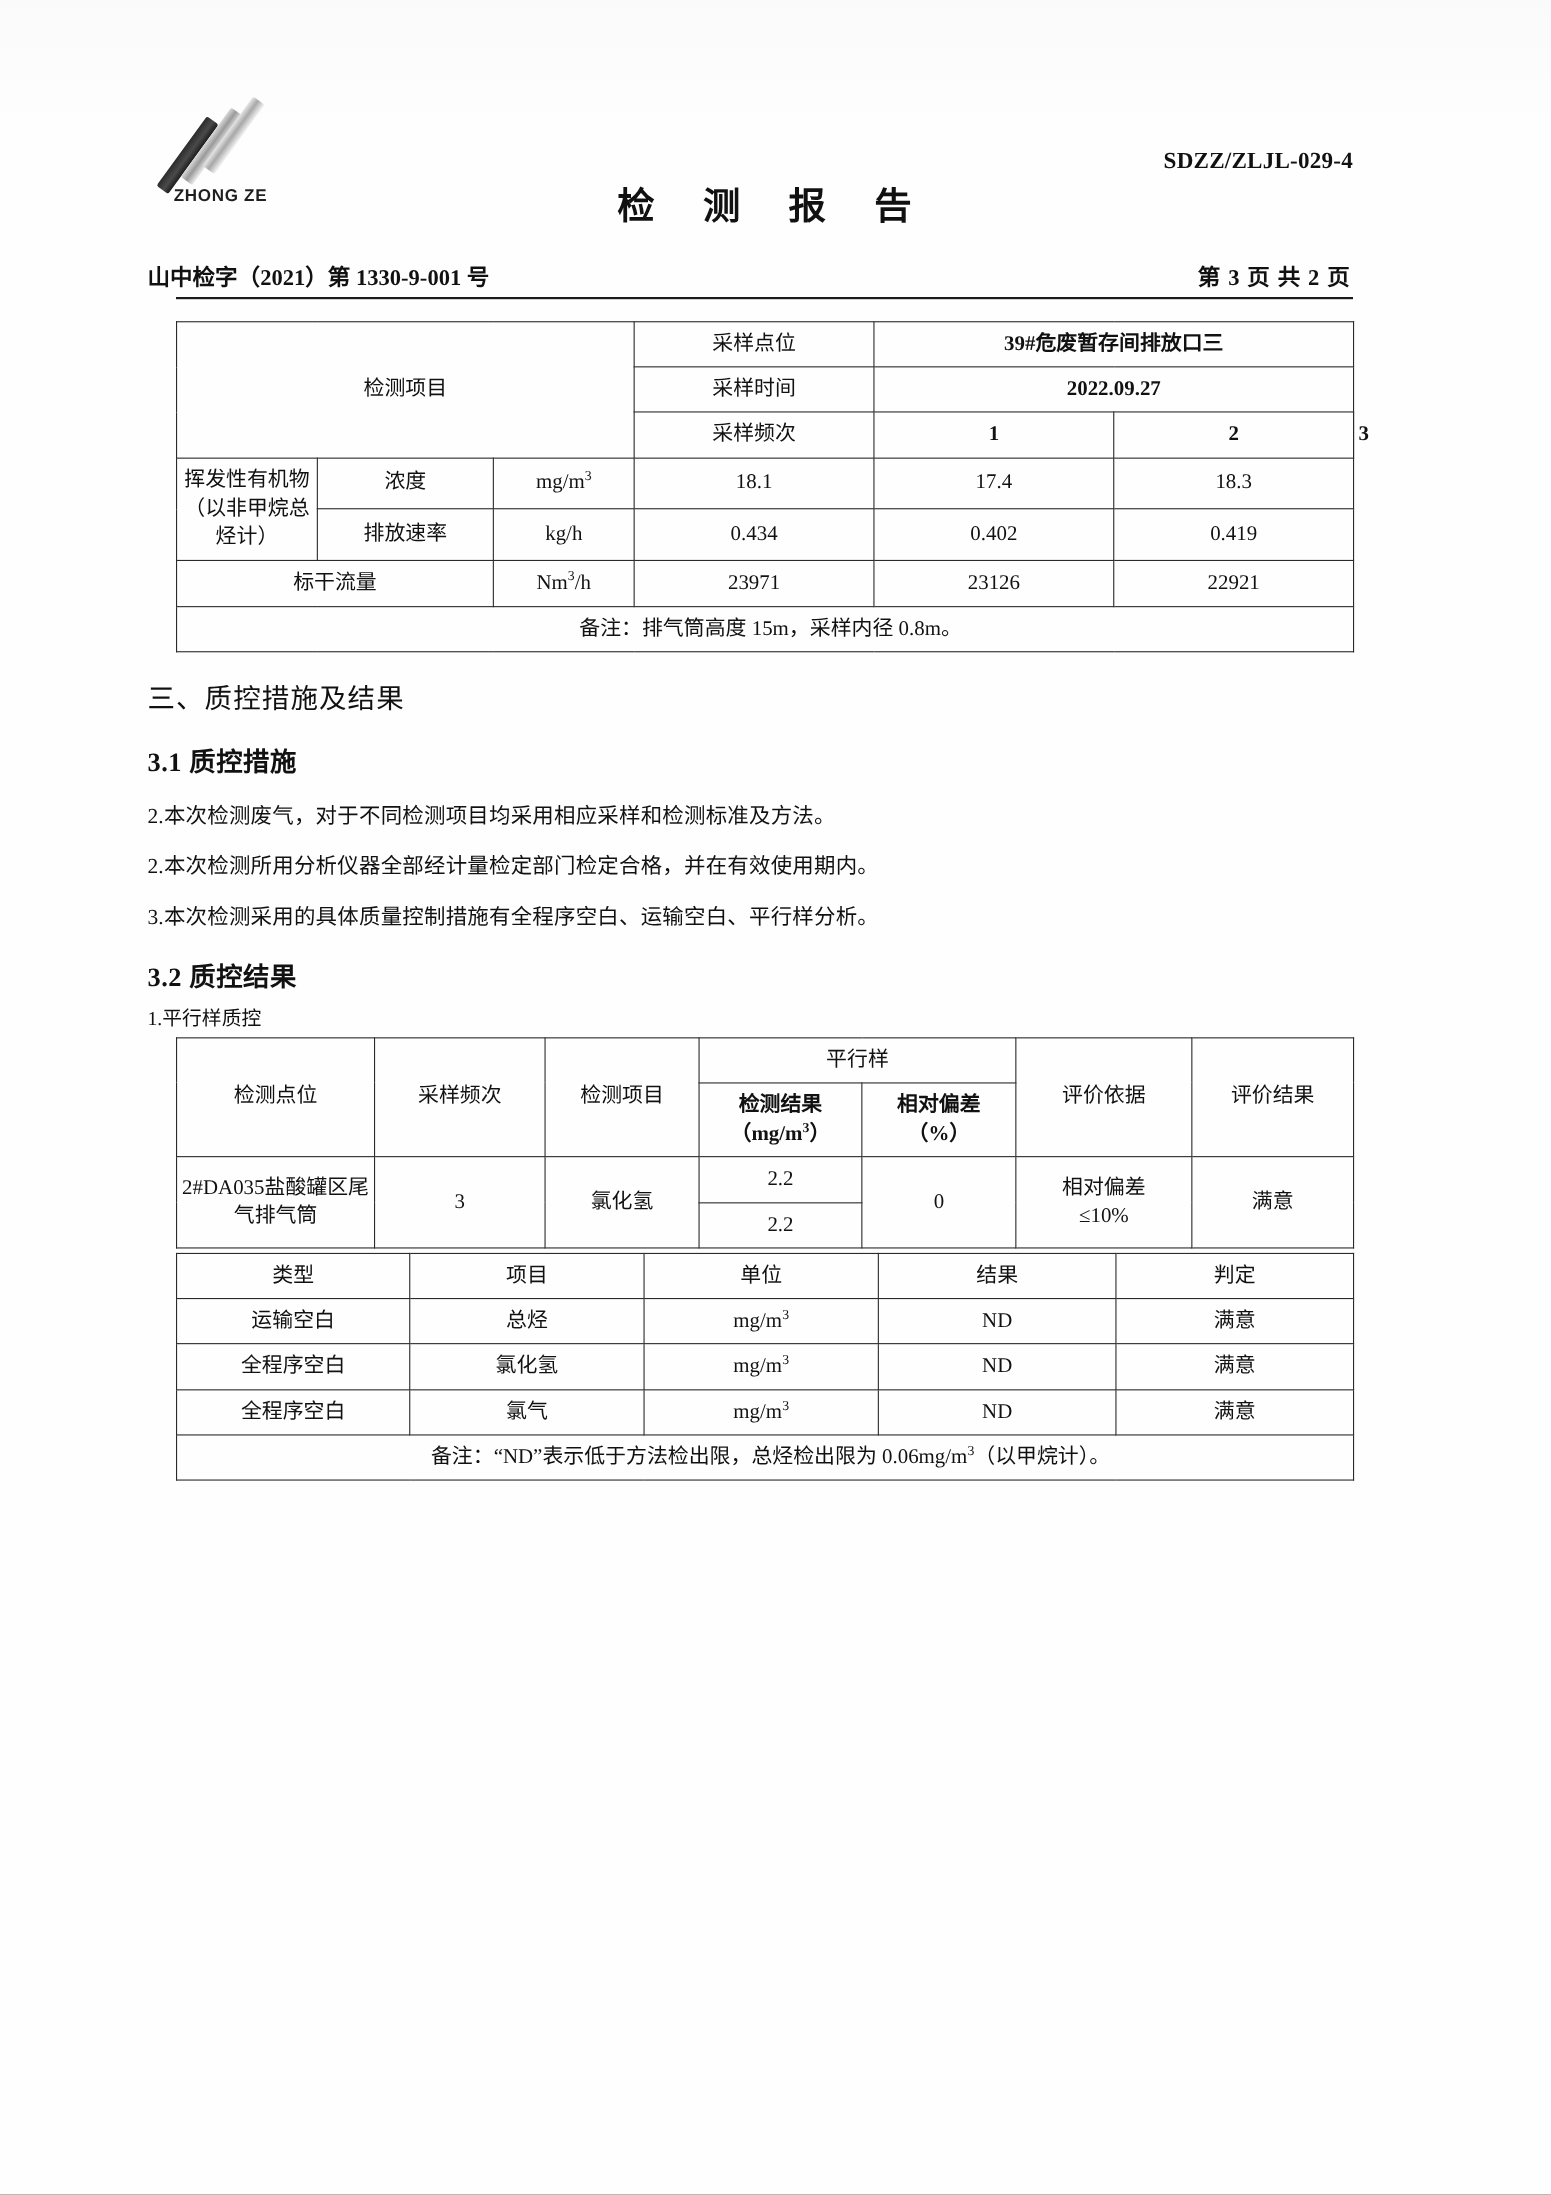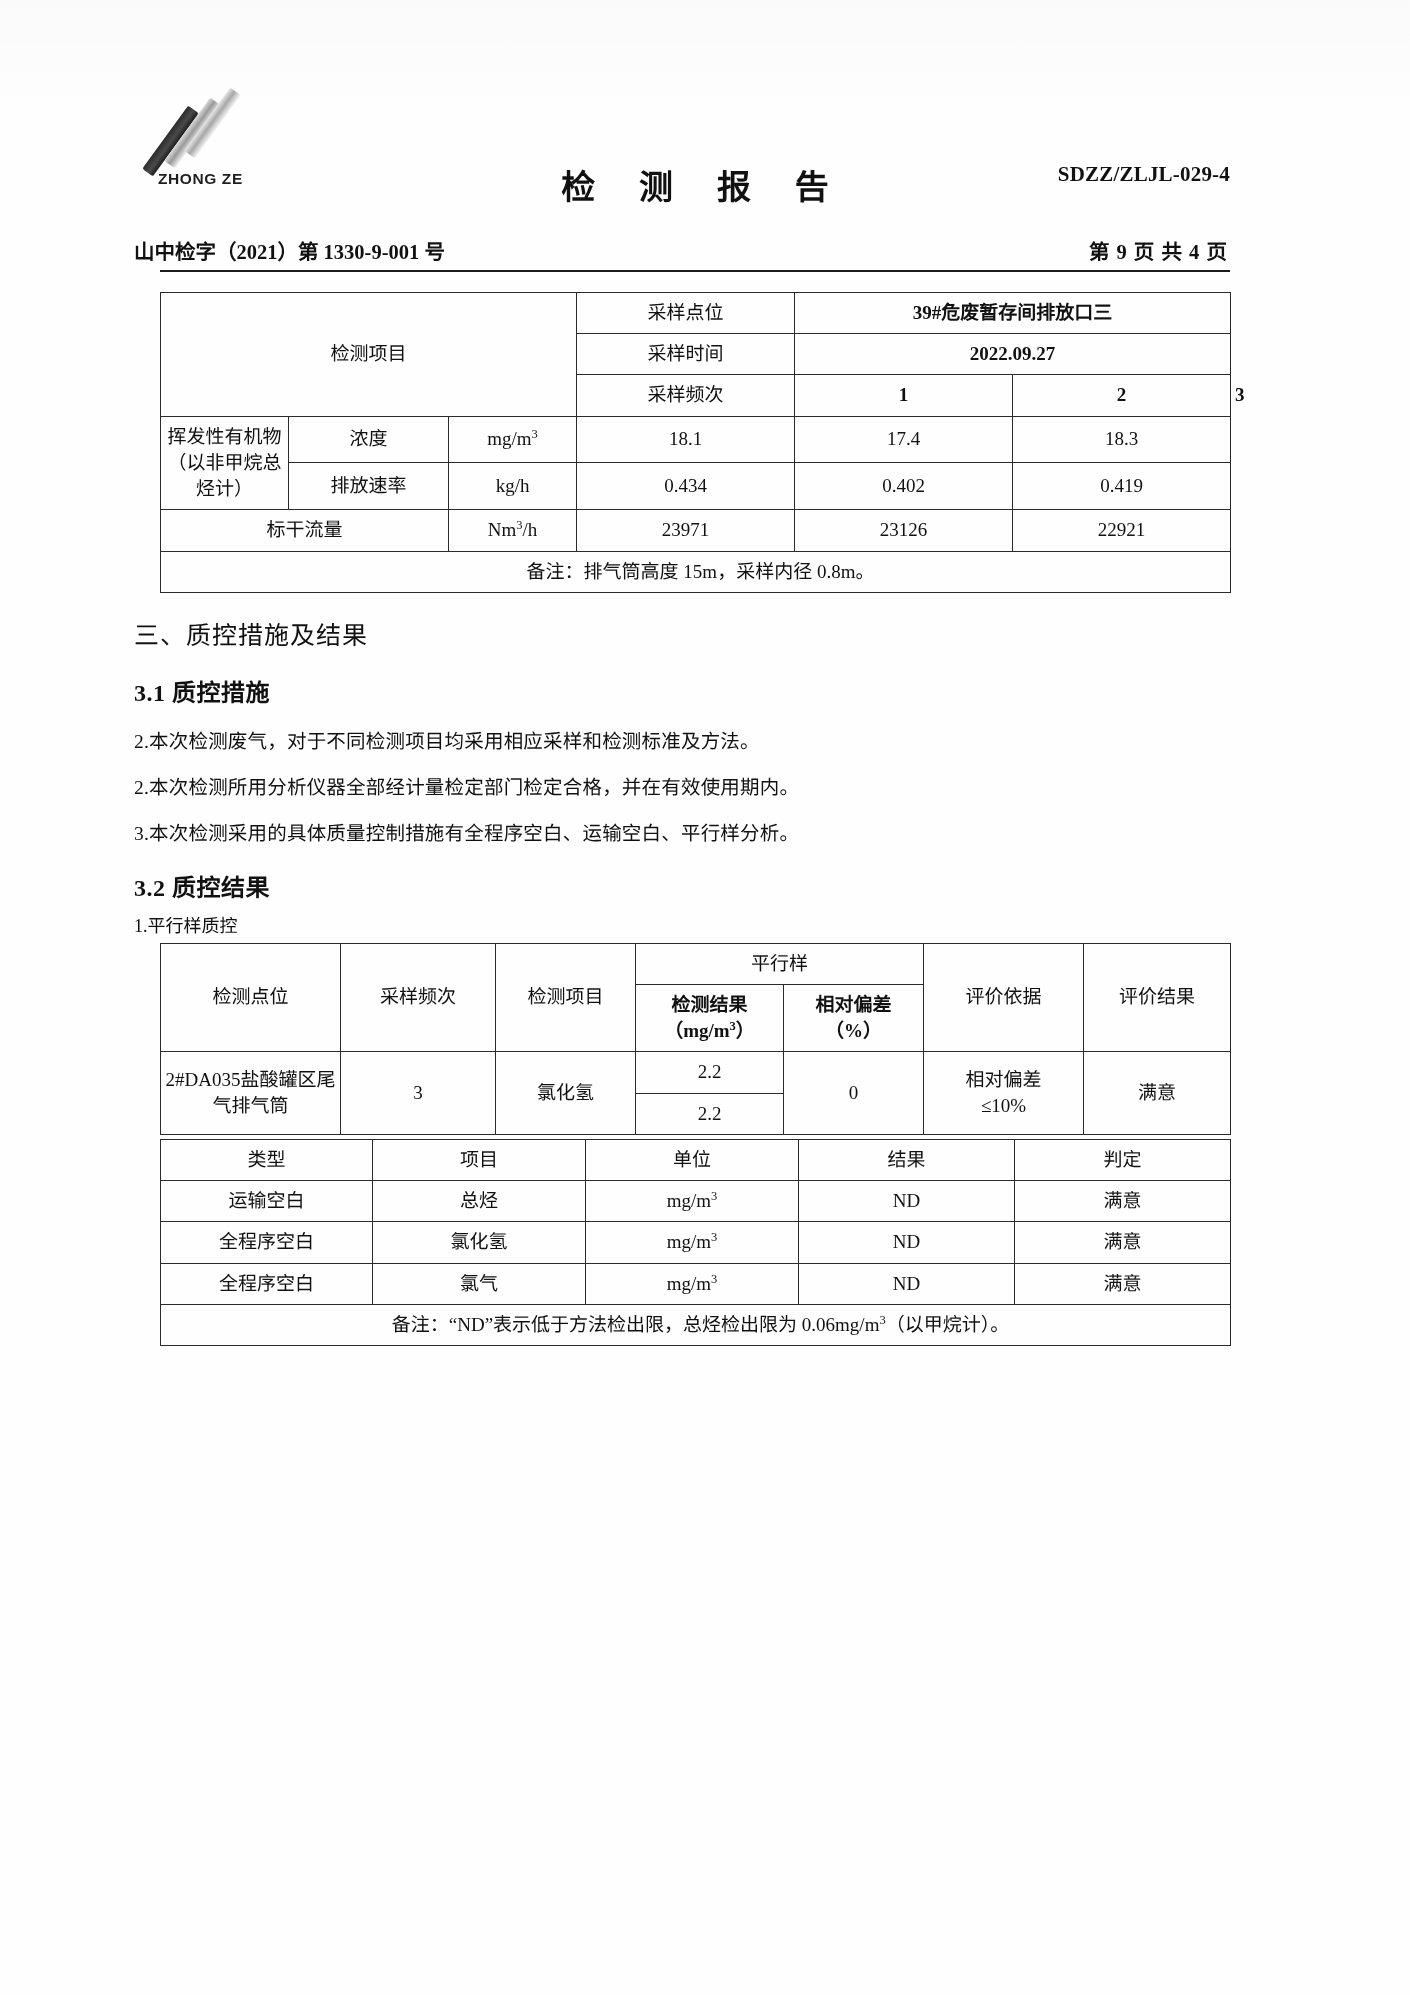--- a/index.html
+++ b/index.html
@@ -79,21 +79,21 @@
     font-family: "Liberation Sans", sans-serif;
     font-weight: 700;
     font-size: 15.5px;
     letter-spacing: 0.6px;
     color: #1f1f1f;
     white-space: nowrap;
   }
   .doccode {
     position: absolute;
     right: 0;
-    top: 54px;
+    top: 26px;
     font-family: "Liberation Serif", serif;
     font-weight: 700;
     font-size: 21px;
     letter-spacing: 0.2px;
     white-space: nowrap;
   }
   .maintitle {
     position: absolute;
     left: 0;
     right: 0;
@@ -195,21 +195,21 @@
         </div>
         <div class="wordmark">ZHONG ZE</div>
       </div>
 
       <div class="doccode">SDZZ/ZLJL-029-4</div>
       <div class="maintitle">检 测 报 告</div>
     </div>
 
     <div class="subline">
       <div class="reportno">山中检字（2021）第 1330-9-001 号</div>
-      <div class="pageno">第 9 页  共 4 页</div>
+      <div class="pageno">第 3 页  共 2 页</div>
     </div>
 
     <div class="t1wrap">
       <table class="rt">
         <colgroup>
           <col style="width:128px">
             <col style="width:160px">
             <col style="width:128px">
           <col style="width:218px">
             <col style="width:218px">

